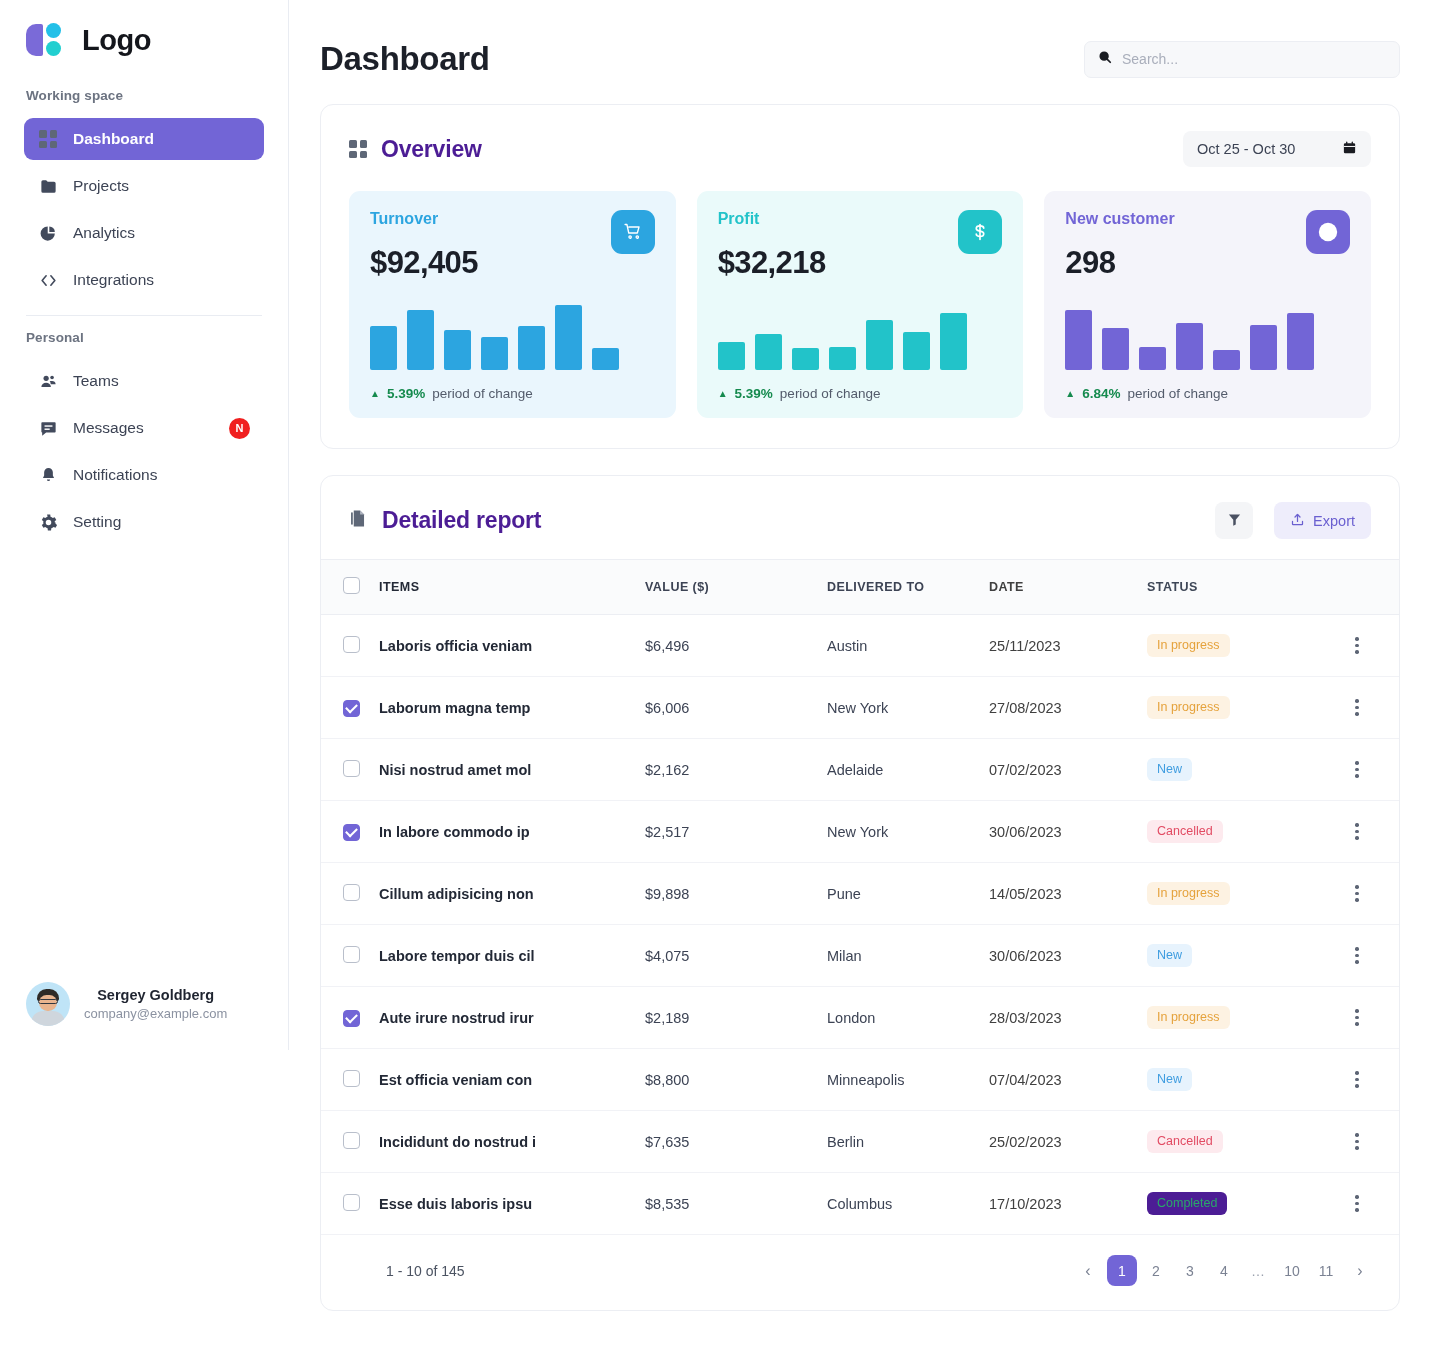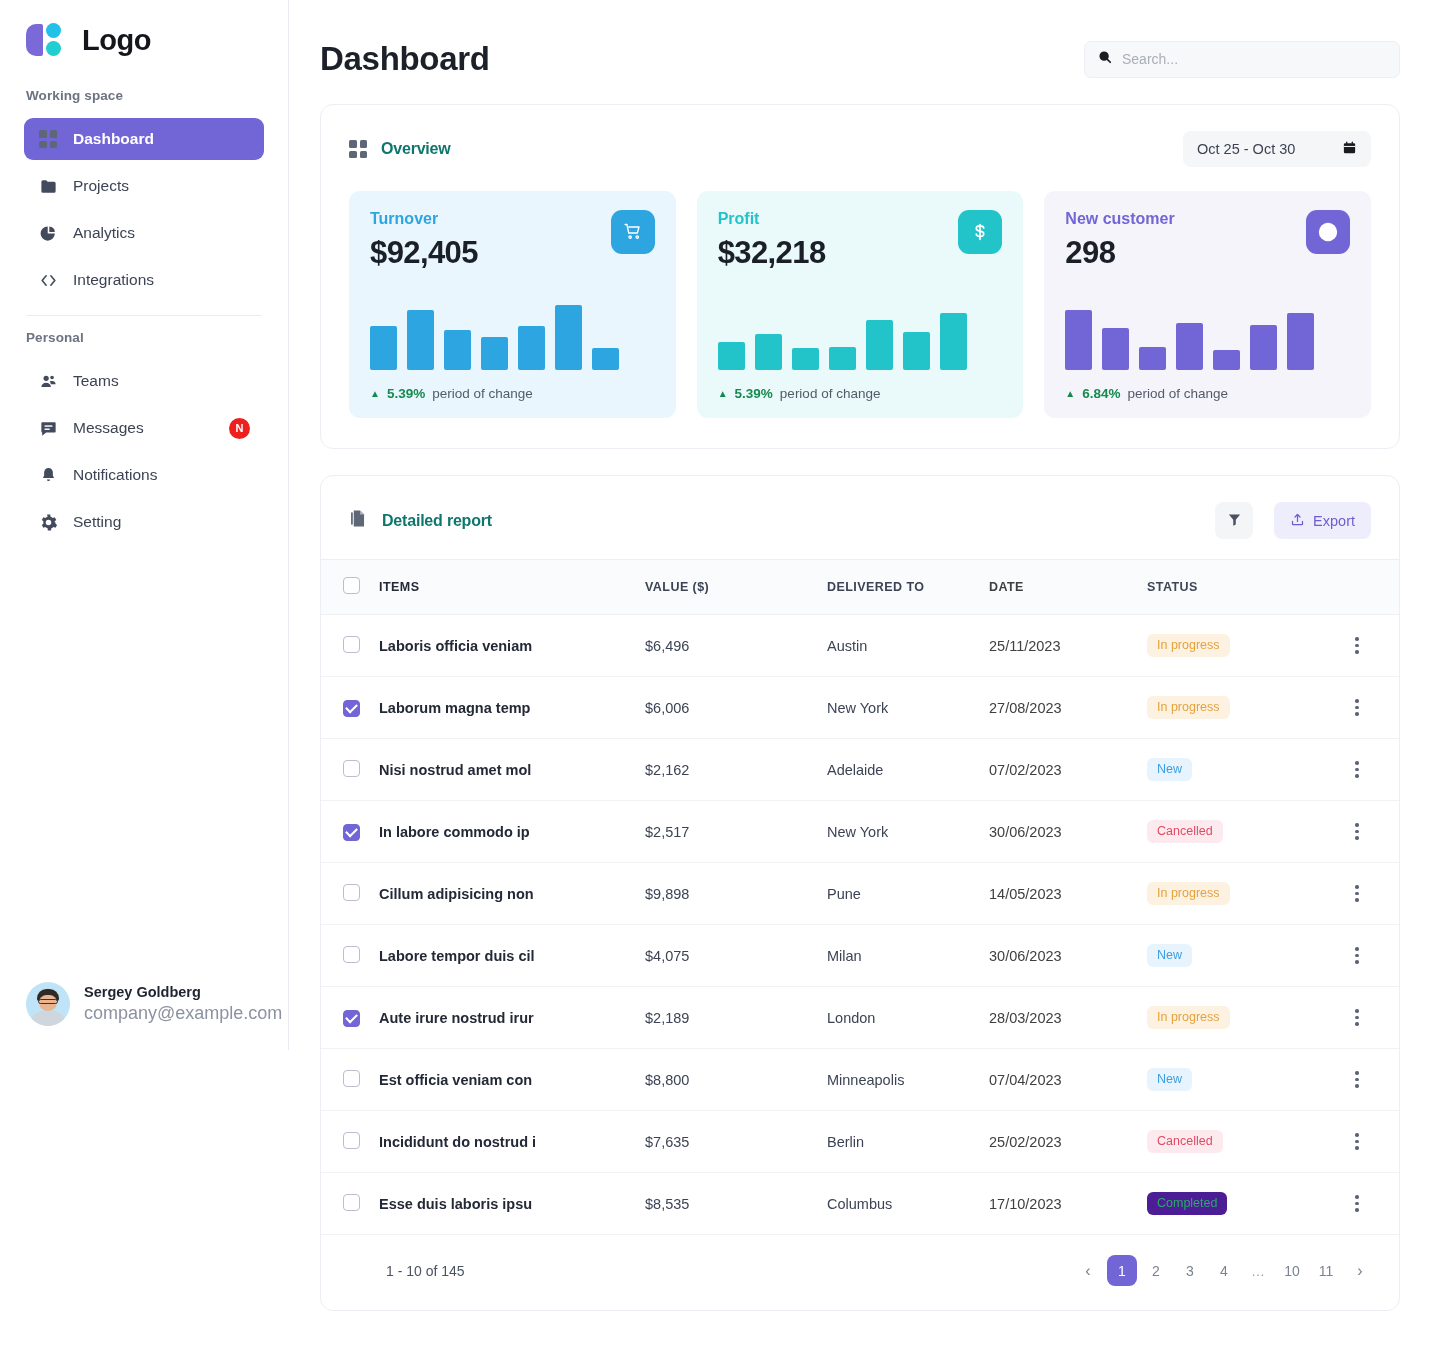--- a/index.html
+++ b/index.html
@@ -55,31 +55,32 @@
     width: 21px; height: 21px; border-radius: 50%;
     background: #f01f1f; color: #fff;
     font-size: 11px; font-weight: 700;
     display: flex; align-items: center; justify-content: center;
   }
 
   .profile {
     position: absolute; left: 0; bottom: 24px;
     display: flex; align-items: center; gap: 14px;
     padding-left: 26px;
+    text-align: center;
   }
   .avatar {
     width: 44px; height: 44px; border-radius: 50%;
     background: #bfe4f7; overflow: hidden; position: relative; flex: 0 0 44px;
   }
   .av-hair { position: absolute; left: 11px; top: 7px; width: 22px; height: 12px; background: #2e2a26; border-radius: 11px 11px 3px 3px; }
   .av-face { position: absolute; left: 13px; top: 13px; width: 18px; height: 16px; background: #e9b48e; border-radius: 8px 8px 9px 9px; }
   .av-glass { position: absolute; left: 12px; top: 17px; width: 20px; height: 5px; border: 1.4px solid #30363f; border-radius: 3px; }
   .av-body { position: absolute; left: 5px; top: 29px; width: 34px; height: 18px; background: #cfd6dd; border-radius: 12px 12px 0 0; }
   .p-name { font-size: 14.5px; font-weight: 700; color: #1f2430; }
-  .p-mail { font-size: 18px; color: #8b92a1; margin-top: 3px; }
+  .p-mail { font-size: 13px; color: #8b92a1; margin-top: 3px; }
 
   
   .main { flex: 1; height: 1370px; padding: 0 40px 0 31px; background: #fff; overflow: hidden; }
   .topbar { display: flex; align-items: center; justify-content: space-between; height: 104px; padding-top: 14px; }
   .page-title { font-size: 33px; font-weight: 700; color: #1c2029; letter-spacing: -0.3px; }
   .search {
     display: flex; align-items: center; gap: 10px;
     width: 316px; height: 37px;
     background: #f7f8fa; border: 1px solid #eceef3; border-radius: 7px;
     padding: 0 13px;
@@ -90,41 +91,41 @@
     font-family: "Liberation Sans", sans-serif;
   }
   .search-input::placeholder { color: #a9aebb; }
 
   .card {
     background: #ffffff; border: 1px solid #eceef3;
     border-radius: 13px;
   }
   .card-hd { display: flex; align-items: center; justify-content: space-between; padding: 26px 28px 0 28px; }
   .card-hd-left { display: flex; align-items: center; gap: 14px; }
-  .card-title { font-size: 16px; font-weight: 700; color: #0f766e; letter-spacing: -0.2px; }
+  .card-title { font-size: 23px; font-weight: 700; color: #4c1d95; letter-spacing: -0.2px; }
 
   .grid-icon { width: 18px; height: 18px; display: grid; grid-template-columns: 1fr 1fr; grid-template-rows: 1fr 1fr; gap: 3px; }
   .grid-icon i { background: #5e6777; border-radius: 1.5px; display: block; }
   .grid-icon i:nth-child(1), .grid-icon i:nth-child(4) { background: #5e6777; }
 
   .daterange {
     display: flex; align-items: center; justify-content: space-between; gap: 26px;
     background: #f5f6f8; border-radius: 8px;
     height: 36px; padding: 0 14px; cursor: pointer;
     min-width: 188px;
   }
   .dr-text { font-size: 14.5px; color: #3c4354; }
 
   .overview-body { display: flex; gap: 21px; padding: 24px 28px 30px 28px; }
   .stat {
     flex: 1; border-radius: 11px; padding: 19px 21px 17px 21px;
     position: relative; min-height: 227px;
     display: flex; flex-direction: column;
   }
-  .stat-label { font-size: 16px; font-weight: 700; margin-bottom: 7px; }
+  .stat-label { font-size: 16px; font-weight: 700; margin-bottom: 17px; }
   .stat-value { font-size: 31px; font-weight: 700; color: #1b1f28; letter-spacing: -0.6px; }
   .stat-icon {
     position: absolute; right: 21px; top: 19px;
     width: 44px; height: 44px; border-radius: 11px;
     display: flex; align-items: center; justify-content: center;
     color: #ffffff;
   }
   .bars { display: flex; align-items: flex-end; gap: 10px; height: 68px; margin-top: auto; margin-bottom: 16px; }
   .bar { width: 27px; border-radius: 2px; }
   .delta { display: flex; align-items: center; gap: 7px; font-size: 13.5px; }

